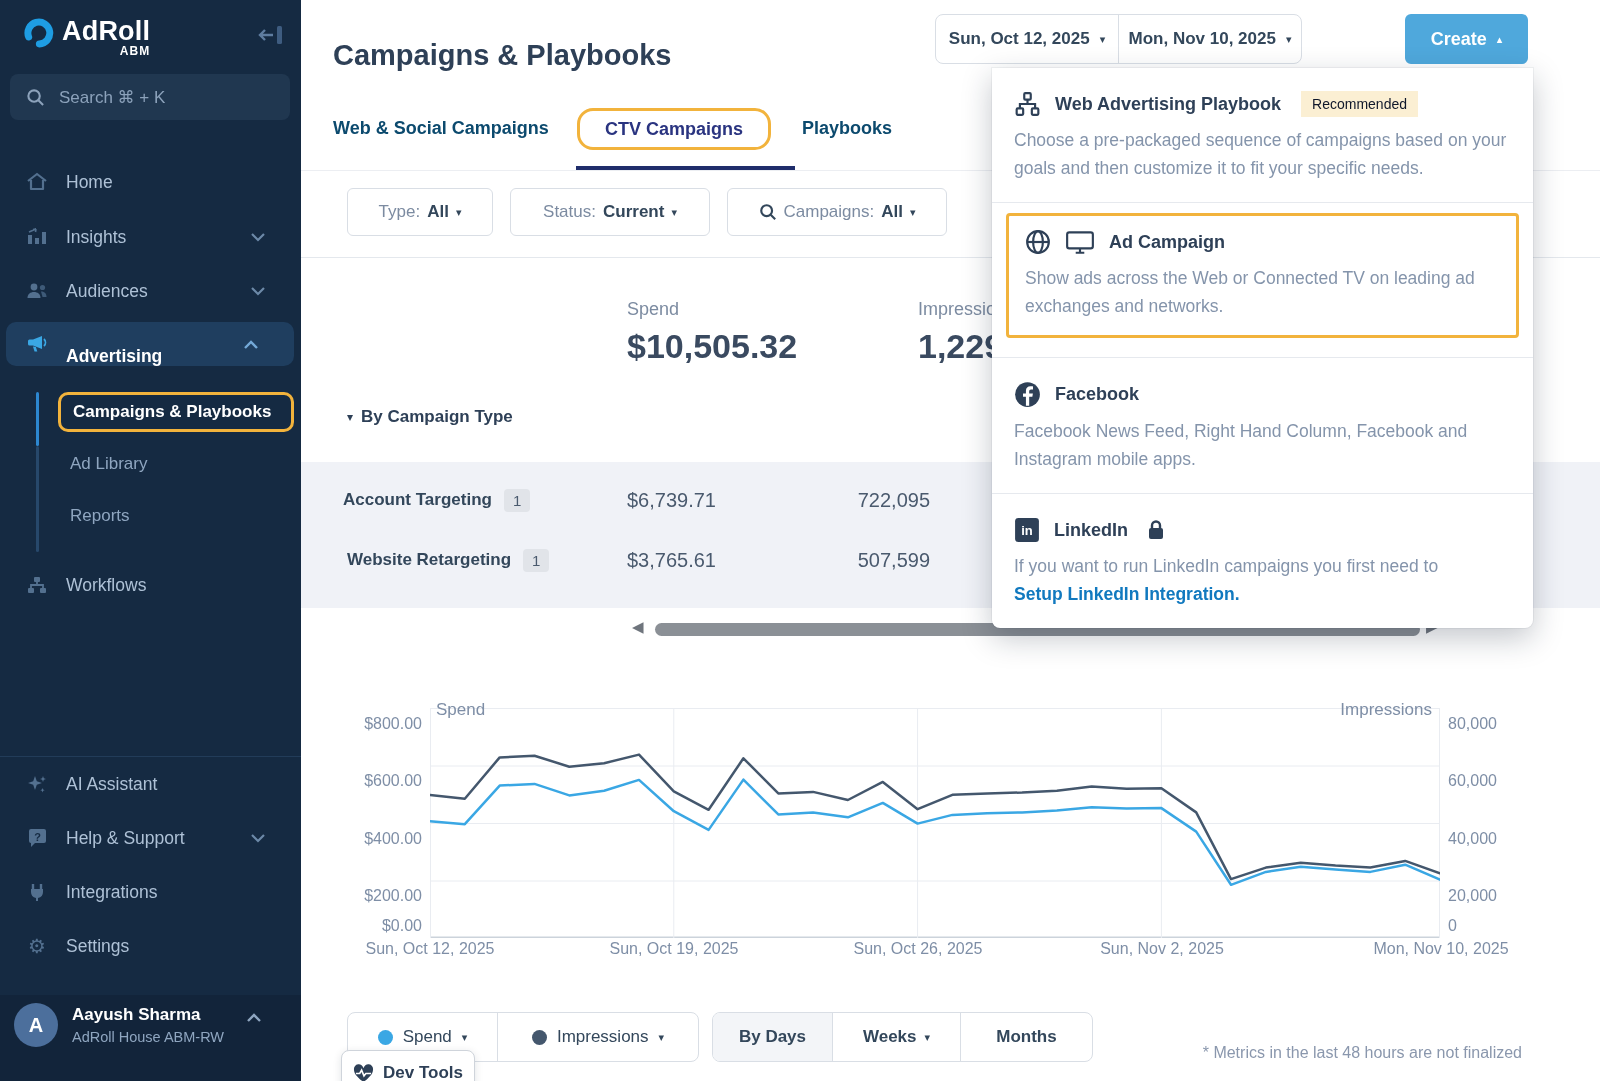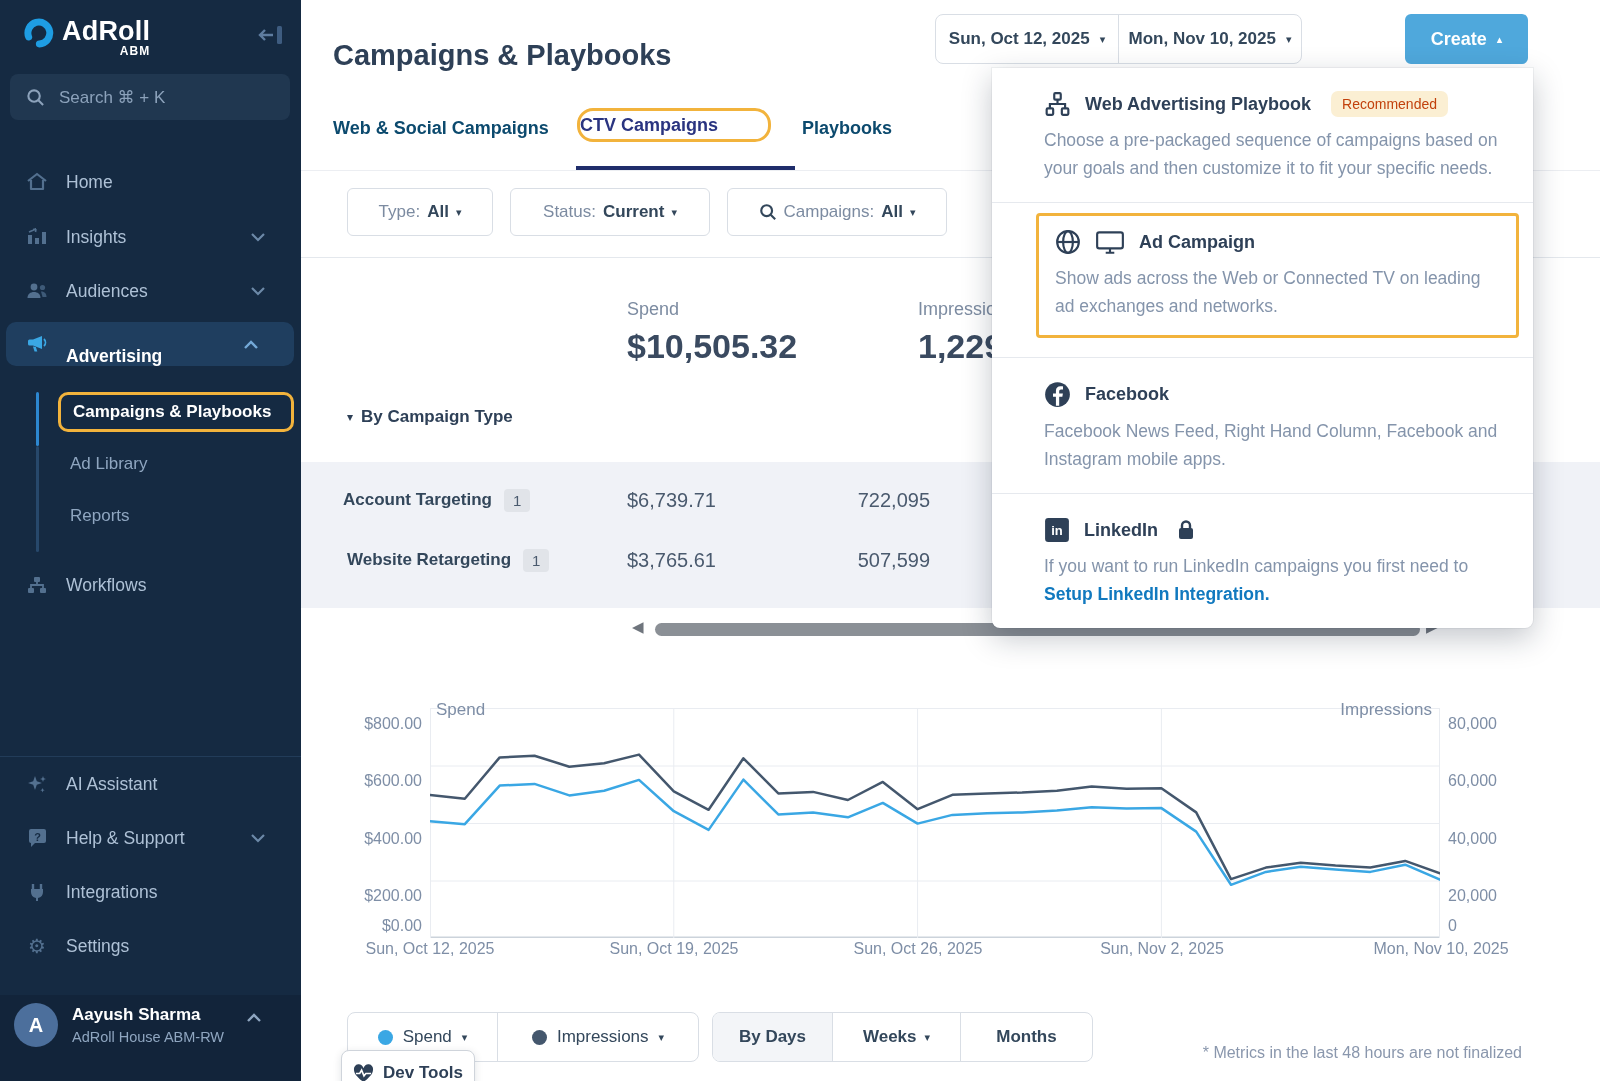--- a/index.html
+++ b/index.html
@@ -42,22 +42,22 @@
   .date-group{position:absolute;left:935px;top:14px;width:367px;height:50px;border:1px solid #D9DEE5;border-radius:8px;
               background:#fff;display:flex;box-sizing:border-box;}
   .date-cell{flex:1;display:flex;align-items:center;justify-content:center;gap:10px;font-size:17px;font-weight:600;color:#33475B;cursor:pointer;}
   .date-cell + .date-cell{border-left:1px solid #D9DEE5;}
   .caret{font-size:11px;color:#33475B;}
   .create-btn{position:absolute;left:1405px;top:14px;width:123px;height:50px;background:var(--create,#4FA8DC);border-radius:6px;
               color:#fff;font-size:18px;font-weight:bold;display:flex;align-items:center;justify-content:center;gap:10px;cursor:pointer;}
   .create-btn .caret{color:#fff;}
 
   .tab{position:absolute;top:118px;font-size:18px;font-weight:600;color:#0c4a6e;cursor:pointer;}
-  .tab-active-box{position:absolute;left:577px;top:108px;width:194px;height:34px;border:3.5px solid var(--yellow,#F2B33C);
-                  border-radius:16px;box-sizing:border-box;display:flex;align-items:center;
+  .tab-active-box{position:absolute;left:577px;top:108px;width:194px;height:42px;border:3.5px solid var(--yellow,#F2B33C);
+                  border-radius:16px;box-sizing:border-box;display:flex;align-items:center;justify-content:center;
                   font-size:18px;font-weight:bold;color:#2A3480;cursor:pointer;}
   .tab-underline{position:absolute;left:576px;top:166px;width:219px;height:4px;background:#1F2D6B;}
   .tabs-border{position:absolute;left:301px;top:170px;width:1299px;height:1px;background:#ECEEF2;}
 
   .filter{position:absolute;top:188px;height:48px;border:1px solid #D9DEE5;border-radius:6px;background:#fff;
           display:flex;align-items:center;justify-content:center;gap:7px;font-size:17px;box-sizing:border-box;cursor:pointer;}
   .f-label{color:#7C8BA1;}
   .f-value{color:#33475B;font-weight:600;}
   .main-divider{position:absolute;left:301px;top:257px;width:1299px;height:1px;background:#E4E8ED;}
 
@@ -96,24 +96,24 @@
   .seg + .seg{border-left:1px solid #D9DEE5;}
   .seg.selected{background:#F3F5F8;}
   .footnote{position:absolute;right:78px;top:1044px;font-size:16px;color:#8A97AD;}
   .devtools{position:absolute;left:341px;top:1050px;width:132px;height:44px;background:#fff;border:1px solid #CFD4DB;border-radius:8px;
             box-shadow:0 2px 8px rgba(20,30,50,.12);display:flex;align-items:center;justify-content:center;gap:9px;
             font-size:17px;font-weight:600;color:#2E4057;z-index:45;cursor:pointer;}
 
   
   .menu{position:absolute;left:992px;top:68px;width:541px;background:#fff;border-radius:0 0 8px 8px;z-index:50;
         box-shadow:0 10px 30px rgba(20,30,50,.25),0 0 0 1px rgba(20,30,50,.05);}
-  .menu-item{padding:23px 22px 20px;cursor:pointer;margin-left:30px;}
+  .menu-item{padding:23px 22px 20px;cursor:pointer;}
   .mi-title-row{display:flex;align-items:center;gap:14px;}
   .mi-title{font-size:18px;font-weight:bold;color:#2E4057;}
-  .mi-badge{background:var(--badgebg,#FBEFD3);color:#c2410c;font-size:14px;padding:5px 11px;border-radius:7px;margin-left:6px;}
+  .mi-badge{background:var(--badgebg,#FBEFD3);color:#0f172a;font-size:14px;padding:5px 11px;border-radius:0;margin-left:6px;}
   .mi-desc{margin-top:9px;font-size:17.5px;line-height:28px;color:#8494AB;}
   .mi-desc a{color:var(--link,#1179BF);font-weight:bold;text-decoration:none;}
   .menu-divider{height:1px;background:#E6E9EE;}
   .menu-item.boxed{padding:10px 14px 19px;}
   .highlight-box{border:3px solid var(--yellow,#F2B33C);border-radius:4px;padding:13px 16px 15px;}
   .mi-icon{color:#2E4057;display:flex;align-items:center;}
   .gear-glyph{font-size:20px;line-height:1;}
 </style>
 </head>
 <body>

